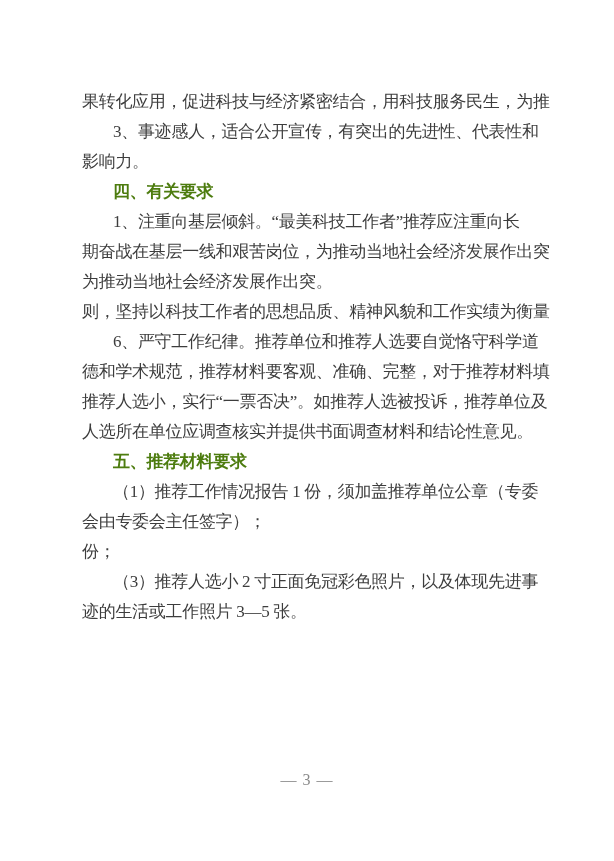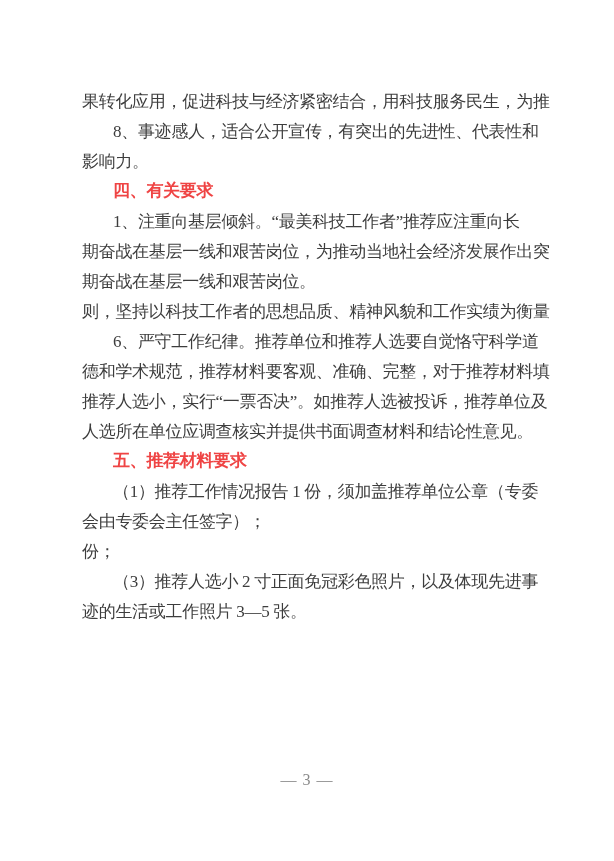--- a/index.html
+++ b/index.html
@@ -26,49 +26,49 @@
     line-height: 30px;
     font-size: 17px;
     letter-spacing: -0.3px;
     white-space: nowrap;
     color: #3d3d3d;
   }
   .line.indent {
     padding-left: 31px;
   }
   .line.heading {
-    font-family: Liberation Mono, monospace;
+    font-family: Liberation Serif, serif;
     font-weight: bold;
-    color: #ef4444;
+    color: #4d7c0f;
   }
   .page-number {
     position: absolute;
     left: 0;
     top: 766px;
     width: 614px;
     text-align: center;
     font-size: 16px;
     line-height: 28px;
     letter-spacing: 1px;
     color: #8a8a8a;
     font-family: "Liberation Serif", "DejaVu Serif", serif;
   }
 </style>
 </head>
 <body>
 
 <div class="page">
   <div class="text-block">
       <div class="line">果转化应用，促进科技与经济紧密结合，用科技服务民生，为推</div>
-      <div class="line indent">8、事迹感人，适合公开宣传，有突出的先进性、代表性和</div>
+      <div class="line indent">3、事迹感人，适合公开宣传，有突出的先进性、代表性和</div>
       <div class="line">影响力。</div>
       <div class="line heading indent">四、有关要求</div>
       <div class="line indent">1、注重向基层倾斜。“最美科技工作者”推荐应注重向长</div>
       <div class="line">期奋战在基层一线和艰苦岗位，为推动当地社会经济发展作出突</div>
-      <div class="line">期奋战在基层一线和艰苦岗位。</div>
+      <div class="line">为推动当地社会经济发展作出突。</div>
       <div class="line">则，坚持以科技工作者的思想品质、精神风貌和工作实绩为衡量</div>
       <div class="line indent">6、严守工作纪律。推荐单位和推荐人选要自觉恪守科学道</div>
       <div class="line">德和学术规范，推荐材料要客观、准确、完整，对于推荐材料填</div>
       <div class="line">推荐人选小，实行“一票否决”。如推荐人选被投诉，推荐单位及</div>
       <div class="line">人选所在单位应调查核实并提供书面调查材料和结论性意见。</div>
       <div class="line heading indent">五、推荐材料要求</div>
       <div class="line indent">（1）推荐工作情况报告 1 份，须加盖推荐单位公章（专委</div>
       <div class="line">会由专委会主任签字）；</div>
       <div class="line">份；</div>
       <div class="line indent">（3）推荐人选小 2 寸正面免冠彩色照片，以及体现先进事</div>

